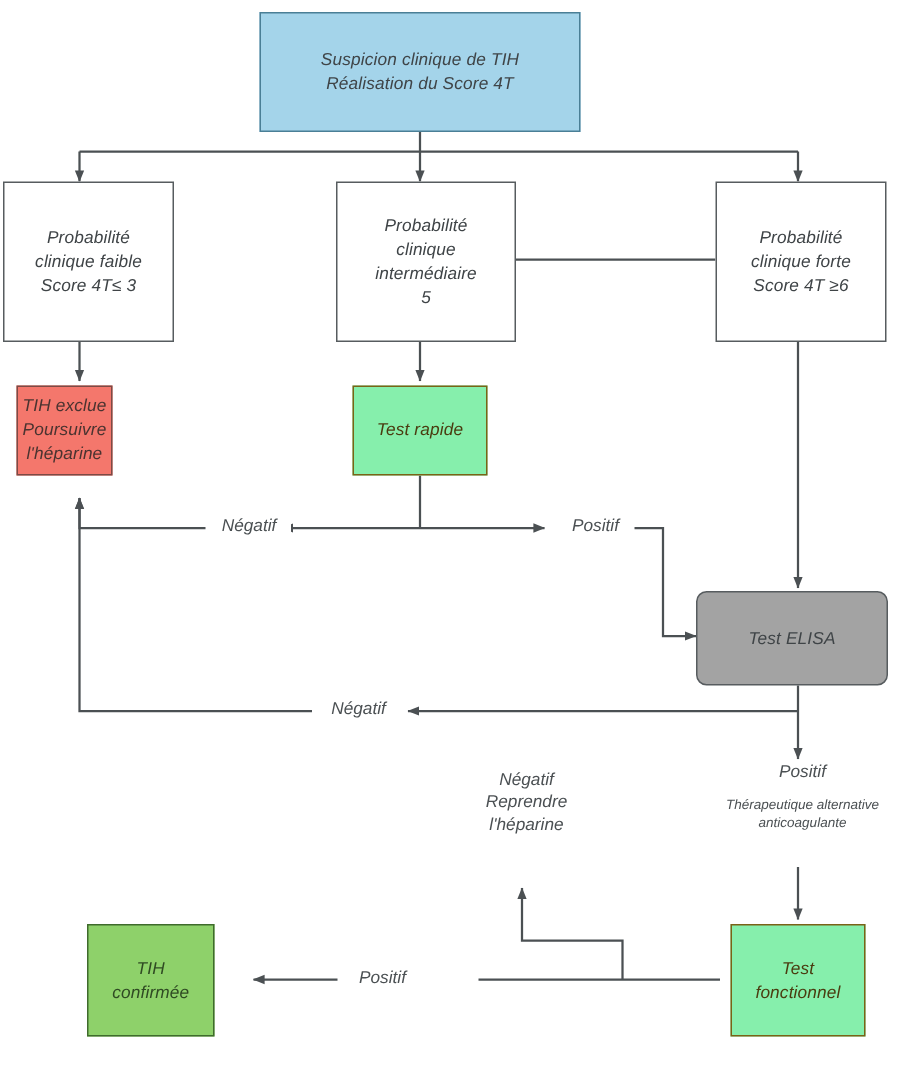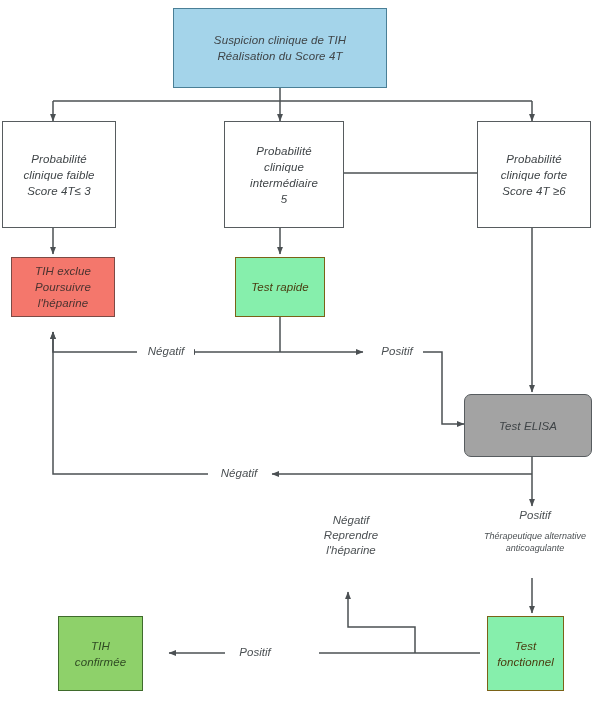--- a/index.html
+++ b/index.html
@@ -160,41 +160,41 @@
   </div>
 
   <div class="node n-white" style="left:477px; top:121px; width:114px; height:107px;">
     <div class="txt">
       <div>Probabilité</div>
       <div>clinique forte</div>
       <div>Score 4T ≥6</div>
     </div>
   </div>
 
-  <div class="node n-red" style="left:11px; top:257px; width:104px; height:60px;">
+  <div class="node n-red" style="left:11px; top:257px; width:64px; height:60px;">
     <div class="txt">
       <div>TIH exclue</div>
       <div>Poursuivre</div>
       <div>l'héparine</div>
     </div>
   </div>
 
   <div class="node n-orange" style="left:235px; top:257px; width:90px; height:60px;">
     <div class="txt">
       <div>Test rapide</div>
     </div>
   </div>
 
   <div class="node n-white-round" style="left:464px; top:394px; width:128px; height:63px;">
     <div class="txt">
       <div>Test ELISA</div>
     </div>
   </div>
 
-  <div class="node n-orange" style="left:487px; top:616px; width:77px; height:75px;">
+  <div class="node n-orange" style="left:487px; top:616px; width:90px; height:75px;">
     <div class="txt">
       <div>Test</div>
       <div>fonctionnel</div>
     </div>
   </div>
 
   <div class="node n-green" style="left:58px; top:616px; width:85px; height:75px;">
     <div class="txt">
       <div>TIH</div>
       <div>confirmée</div>

